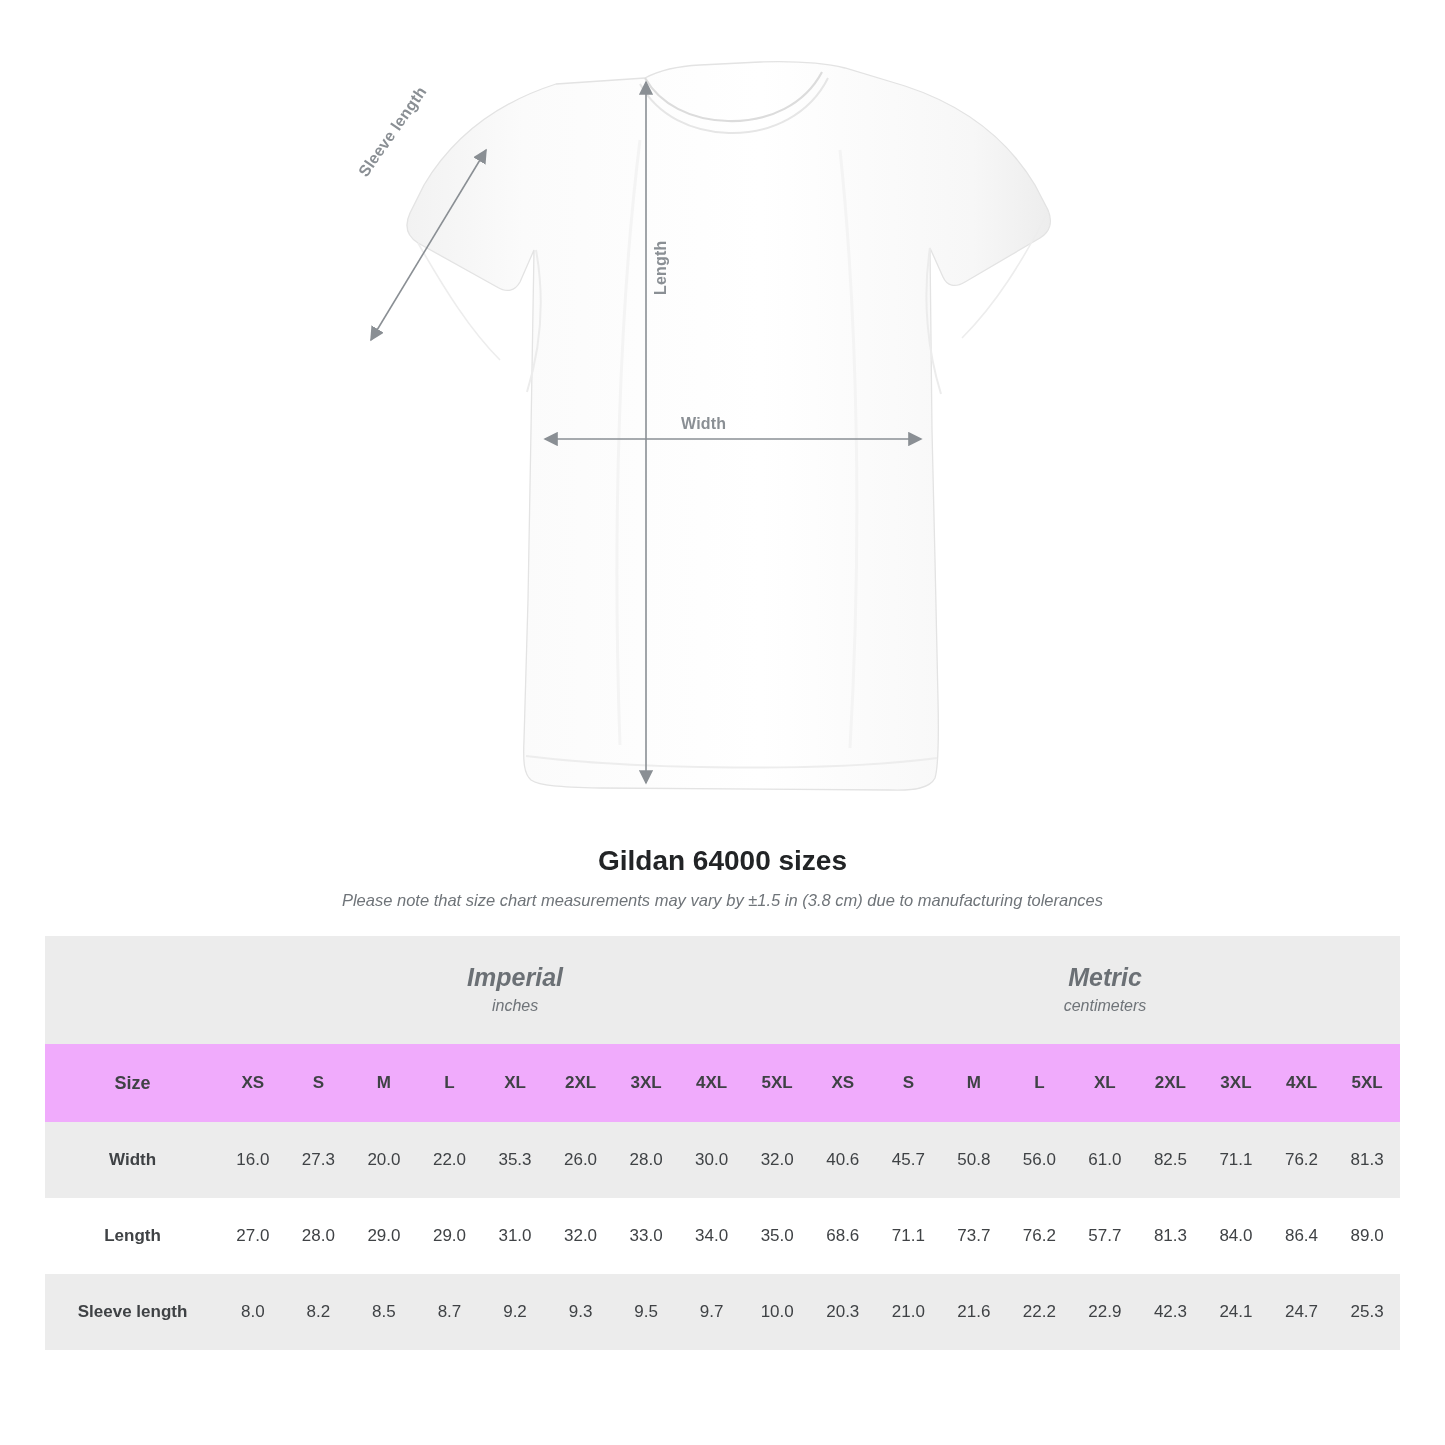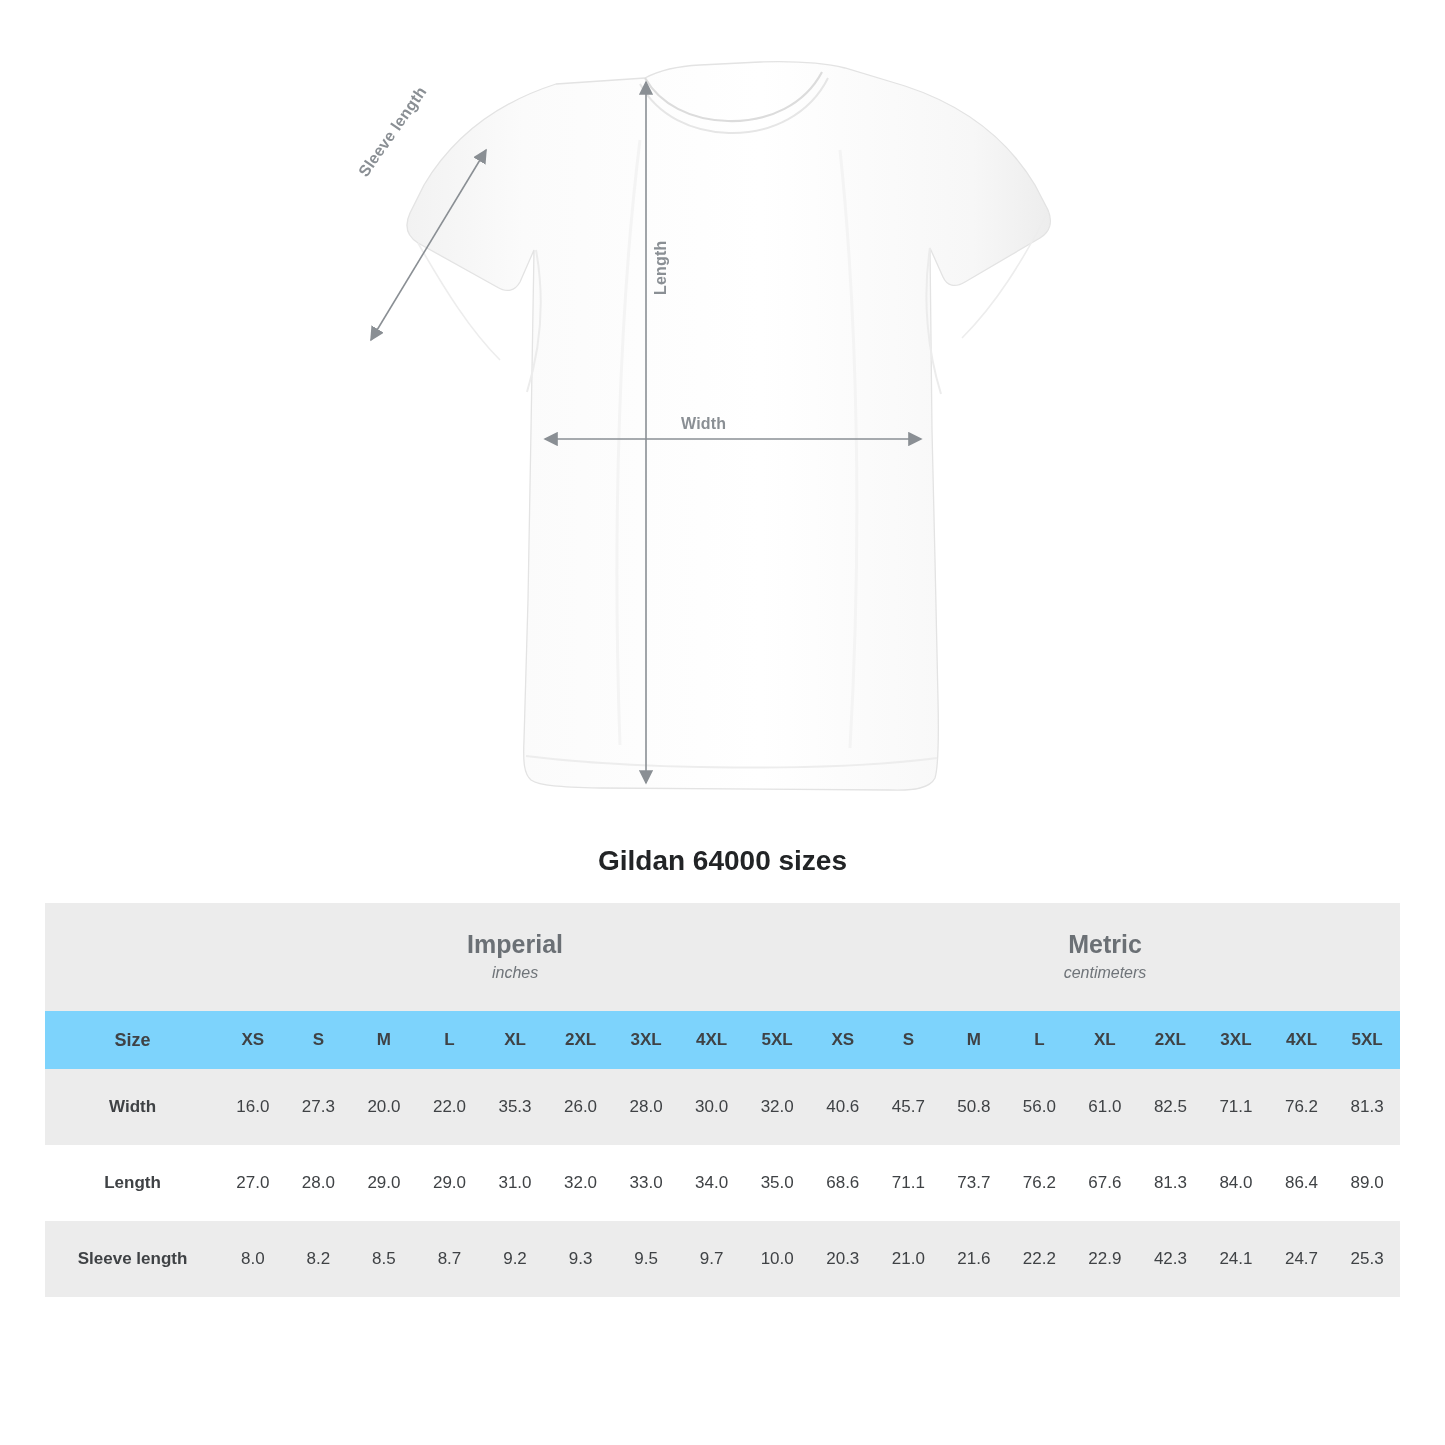--- a/index.html
+++ b/index.html
@@ -90,34 +90,35 @@
     border: none;
   }
   .unit-row td {
     height: 108px;
     background: #ececec;
     vertical-align: middle;
   }
   .unit-name {
     font-size: 25px;
     font-weight: bold;
+    font-style: italic;
     color: #6b7075;
     display: block;
     line-height: 1.25;
   }
   .unit-sub {
     font-size: 16px;
     font-style: italic;
     color: #6f7479;
     display: block;
     line-height: 1.6;
   }
   .head-row td {
-    height: 58px;
-    background: #7dd3fc;
+    height: 78px;
+    background: #f0abfc;
     font-weight: bold;
     font-size: 18px;
     color: #36393c;
     vertical-align: middle;
   }
   .head-row td.rowhead {
     font-size: 18px;
   }
   .data-row td {
     height: 76px;
@@ -218,20 +219,21 @@
     </g>
   </svg>
 
   <span class="dim-label sleeve">Sleeve length</span>
   <span class="dim-label length">Length</span>
   <span class="dim-label width">Width</span>
 </div>
 
 <div class="title-block">
   <h1 class="chart-title">Gildan 64000 sizes</h1>
+  <p class="chart-note">Please note that size chart measurements may vary by ±1.5 in (3.8 cm) due to manufacturing tolerances</p>
 </div>
 
 <div class="table-wrap">
   <table class="size-table">
     <colgroup>
       <col class="firstcol">
       <col class="datacol">
         <col class="datacol">
         <col class="datacol">
         <col class="datacol">
@@ -315,21 +317,21 @@
         <td>29.0</td>
         <td>31.0</td>
         <td>32.0</td>
         <td>33.0</td>
         <td>34.0</td>
         <td>35.0</td>
         <td>68.6</td>
         <td>71.1</td>
         <td>73.7</td>
         <td>76.2</td>
-        <td>67.6</td>
+        <td>57.7</td>
         <td>81.3</td>
         <td>84.0</td>
         <td>86.4</td>
         <td>89.0</td>
       </tr>
 
       <tr class="data-row shaded">
         <td class="rowhead">Sleeve length</td>
         <td>8.0</td>
         <td>8.2</td>

